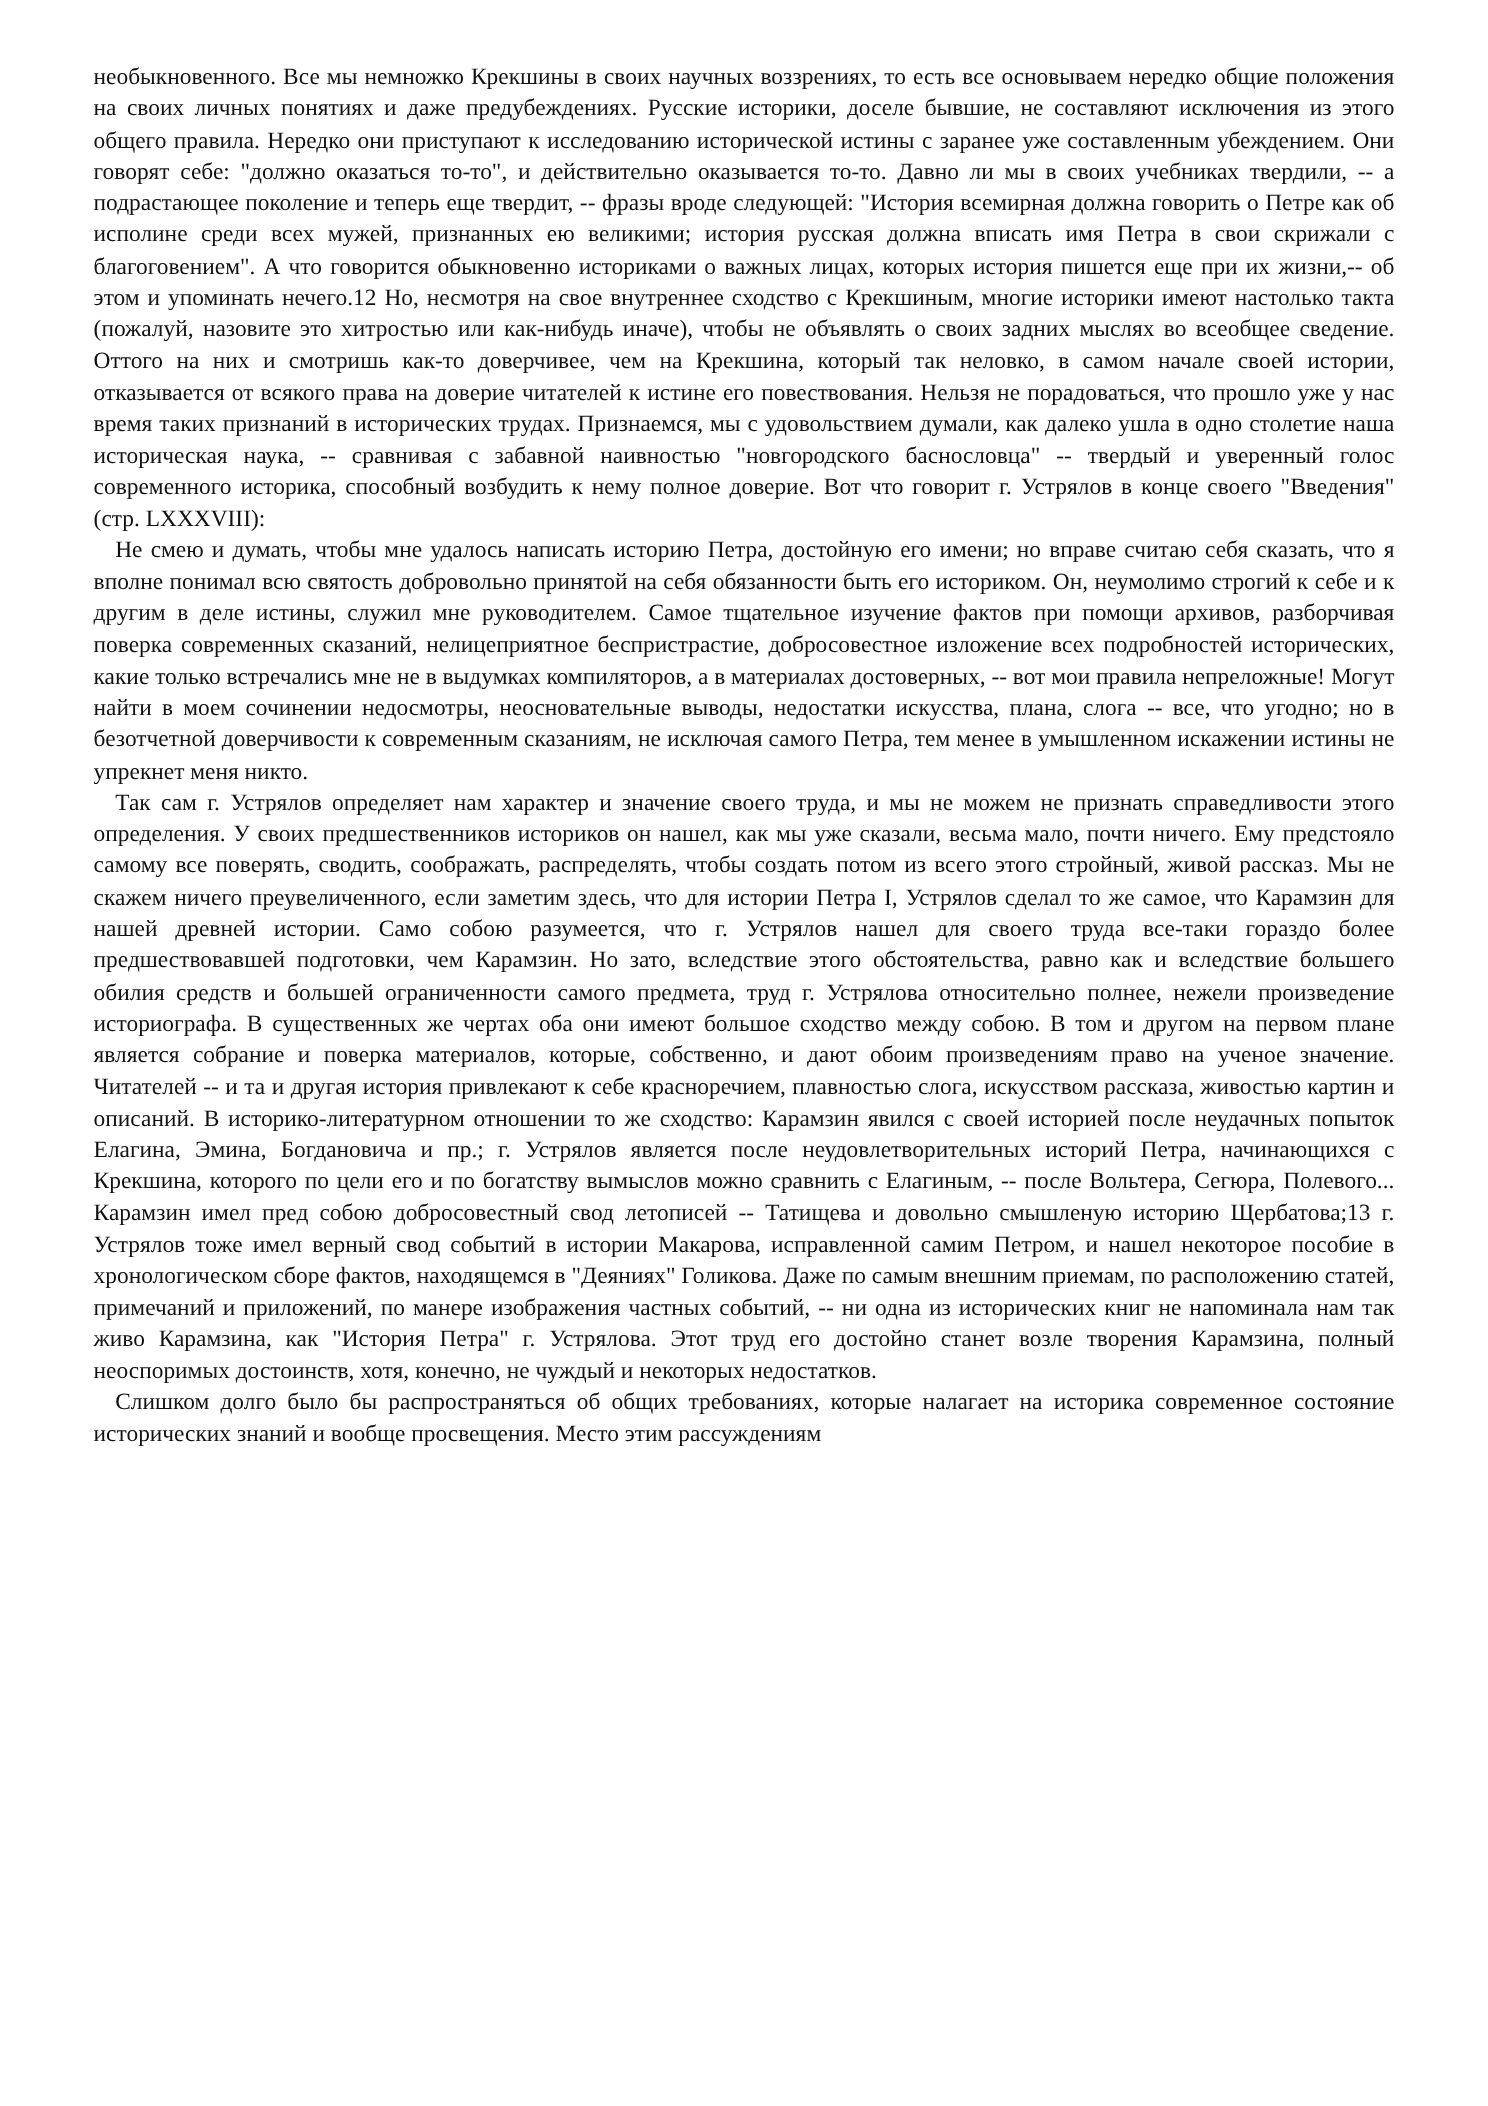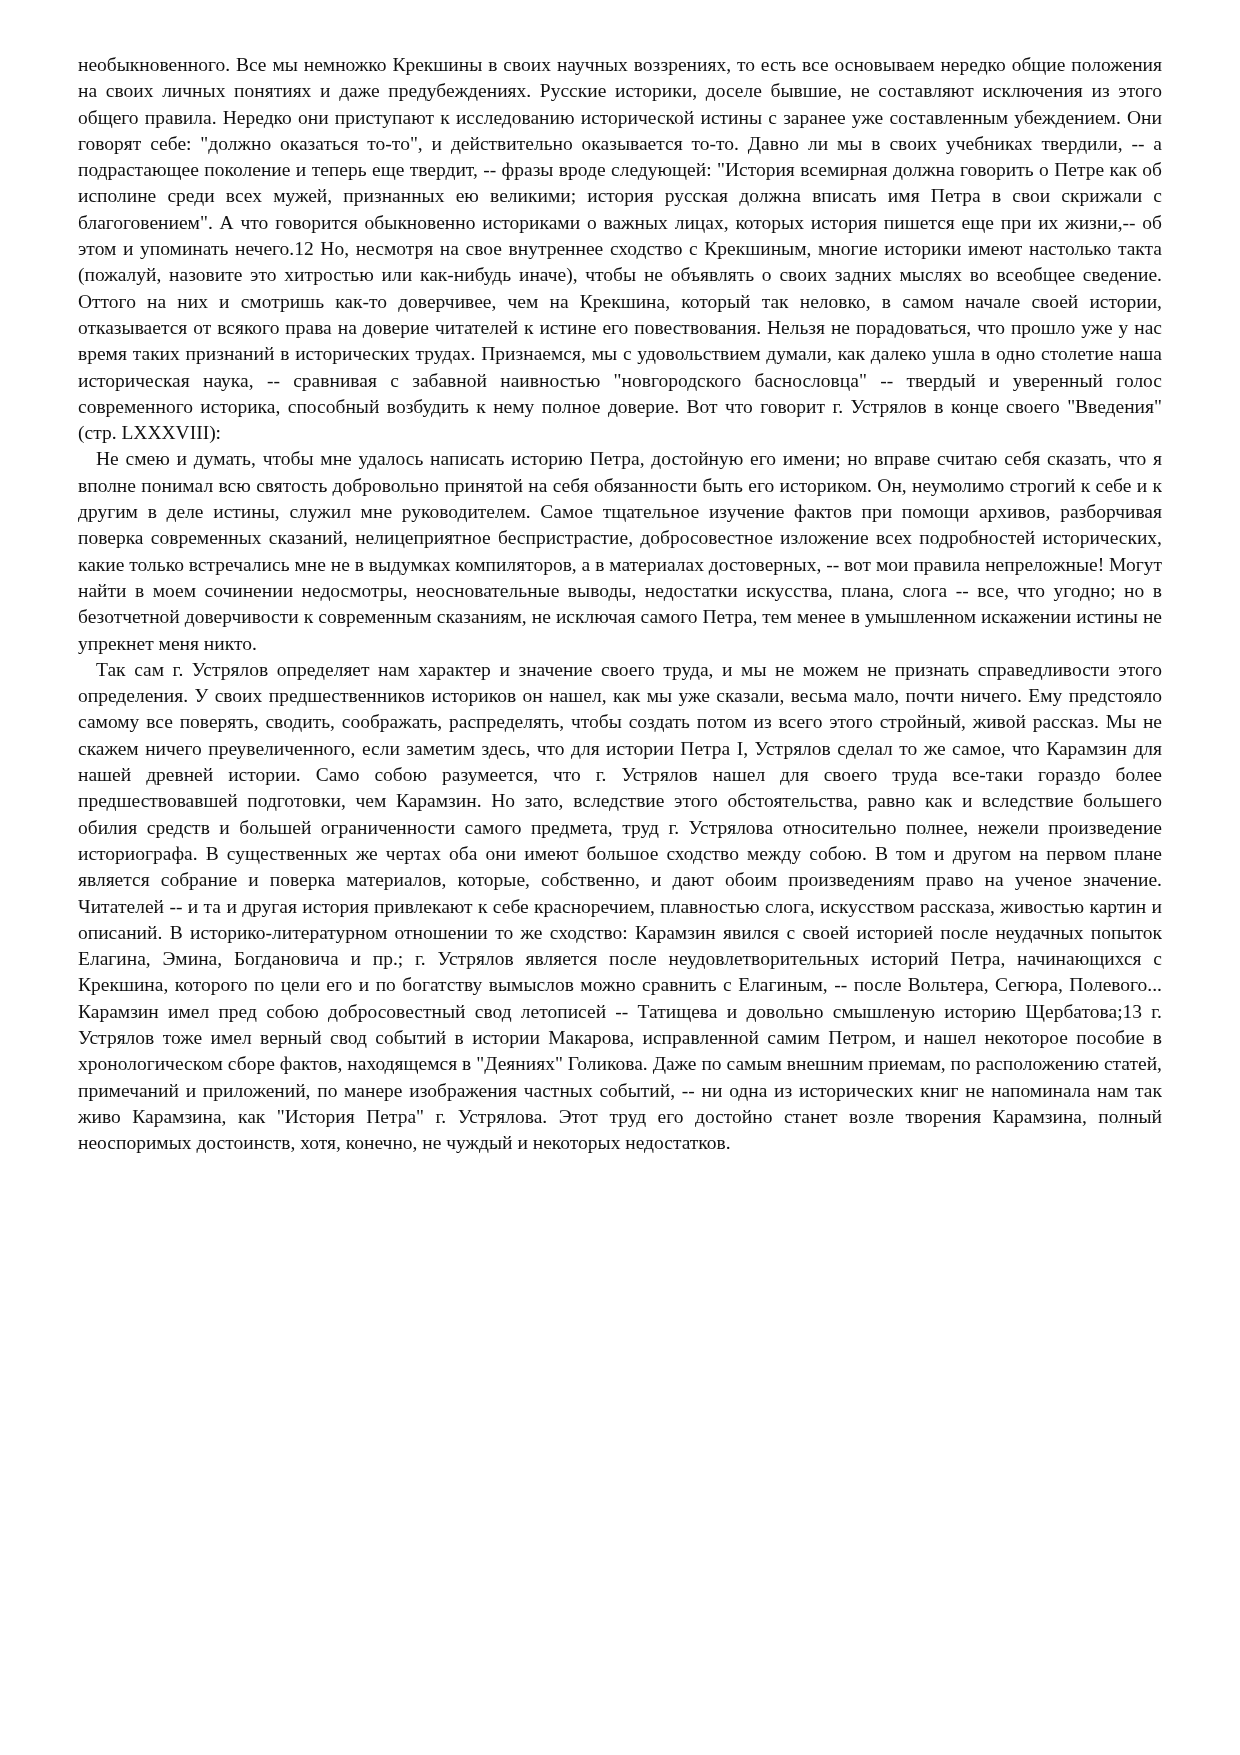--- a/index.html
+++ b/index.html
@@ -31,14 +31,15 @@
   }
 </style>
 </head>
 <body>
 
 <div class="page">
   <div class="text-block">
     <p>необыкновенного. Все мы немножко Крекшины в своих научных воззрениях, то есть все основываем нередко общие положения на своих личных понятиях и даже предубеждениях. Русские историки, доселе бывшие, не составляют исключения из этого общего правила. Нередко они приступают к исследованию исторической истины с заранее уже составленным убеждением. Они говорят себе: "должно оказаться то-то", и действительно оказывается то-то. Давно ли мы в своих учебниках твердили, -- а подрастающее поколение и теперь еще твердит, -- фразы вроде следующей: "История всемирная должна говорить о Петре как об исполине среди всех мужей, признанных ею великими; история русская должна вписать имя Петра в свои скрижали с благоговением". А что говорится обыкновенно историками о важных лицах, которых история пишется еще при их жизни,-- об этом и упоминать нечего.12 Но, несмотря на свое внутреннее сходство с Крекшиным, многие историки имеют настолько такта (пожалуй, назовите это хитростью или как-нибудь иначе), чтобы не объявлять о своих задних мыслях во всеобщее сведение. Оттого на них и смотришь как-то доверчивее, чем на Крекшина, который так неловко, в самом начале своей истории, отказывается от всякого права на доверие читателей к истине его повествования. Нельзя не порадоваться, что прошло уже у нас время таких признаний в исторических трудах. Признаемся, мы с удовольствием думали, как далеко ушла в одно столетие наша историческая наука, -- сравнивая с забавной наивностью "новгородского баснословца" -- твердый и уверенный голос современного историка, способный возбудить к нему полное доверие. Вот что говорит г. Устрялов в конце своего "Введения" (стр. LXXXVIII):</p>
     <p class="indented">Не смею и думать, чтобы мне удалось написать историю Петра, достойную его имени; но вправе считаю себя сказать, что я вполне понимал всю святость добровольно принятой на себя обязанности быть его историком. Он, неумолимо строгий к себе и к другим в деле истины, служил мне руководителем. Самое тщательное изучение фактов при помощи архивов, разборчивая поверка современных сказаний, нелицеприятное беспристрастие, добросовестное изложение всех подробностей исторических, какие только встречались мне не в выдумках компиляторов, а в материалах достоверных, -- вот мои правила непреложные! Могут найти в моем сочинении недосмотры, неосновательные выводы, недостатки искусства, плана, слога -- все, что угодно; но в безотчетной доверчивости к современным сказаниям, не исключая самого Петра, тем менее в умышленном искажении истины не упрекнет меня никто.</p>
     <p class="indented">Так сам г. Устрялов определяет нам характер и значение своего труда, и мы не можем не признать справедливости этого определения. У своих предшественников историков он нашел, как мы уже сказали, весьма мало, почти ничего. Ему предстояло самому все поверять, сводить, соображать, распределять, чтобы создать потом из всего этого стройный, живой рассказ. Мы не скажем ничего преувеличенного, если заметим здесь, что для истории Петра I, Устрялов сделал то же самое, что Карамзин для нашей древней истории. Само собою разумеется, что г. Устрялов нашел для своего труда все-таки гораздо более предшествовавшей подготовки, чем Карамзин. Но зато, вследствие этого обстоятельства, равно как и вследствие большего обилия средств и большей ограниченности самого предмета, труд г. Устрялова относительно полнее, нежели произведение историографа. В существенных же чертах оба они имеют большое сходство между собою. В том и другом на первом плане является собрание и поверка материалов, которые, собственно, и дают обоим произведениям право на ученое значение. Читателей -- и та и другая история привлекают к себе красноречием, плавностью слога, искусством рассказа, живостью картин и описаний. В историко-литературном отношении то же сходство: Карамзин явился с своей историей после неудачных попыток Елагина, Эмина, Богдановича и пр.; г. Устрялов является после неудовлетворительных историй Петра, начинающихся с Крекшина, которого по цели его и по богатству вымыслов можно сравнить с Елагиным, -- после Вольтера, Сегюра, Полевого... Карамзин имел пред собою добросовестный свод летописей -- Татищева и довольно смышленую историю Щербатова;13 г. Устрялов тоже имел верный свод событий в истории Макарова, исправленной самим Петром, и нашел некоторое пособие в хронологическом сборе фактов, находящемся в "Деяниях" Голикова. Даже по самым внешним приемам, по расположению статей, примечаний и приложений, по манере изображения частных событий, -- ни одна из исторических книг не напоминала нам так живо Карамзина, как "История Петра" г. Устрялова. Этот труд его достойно станет возле творения Карамзина, полный неоспоримых достоинств, хотя, конечно, не чуждый и некоторых недостатков.</p>
+    <p class="indented">Слишком долго было бы распространяться об общих требованиях, которые налагает на историка современное состояние исторических знаний и вообще просвещения. Место этим рассуждениям</p>
   </div>
 </div>
 
 </body></html>

